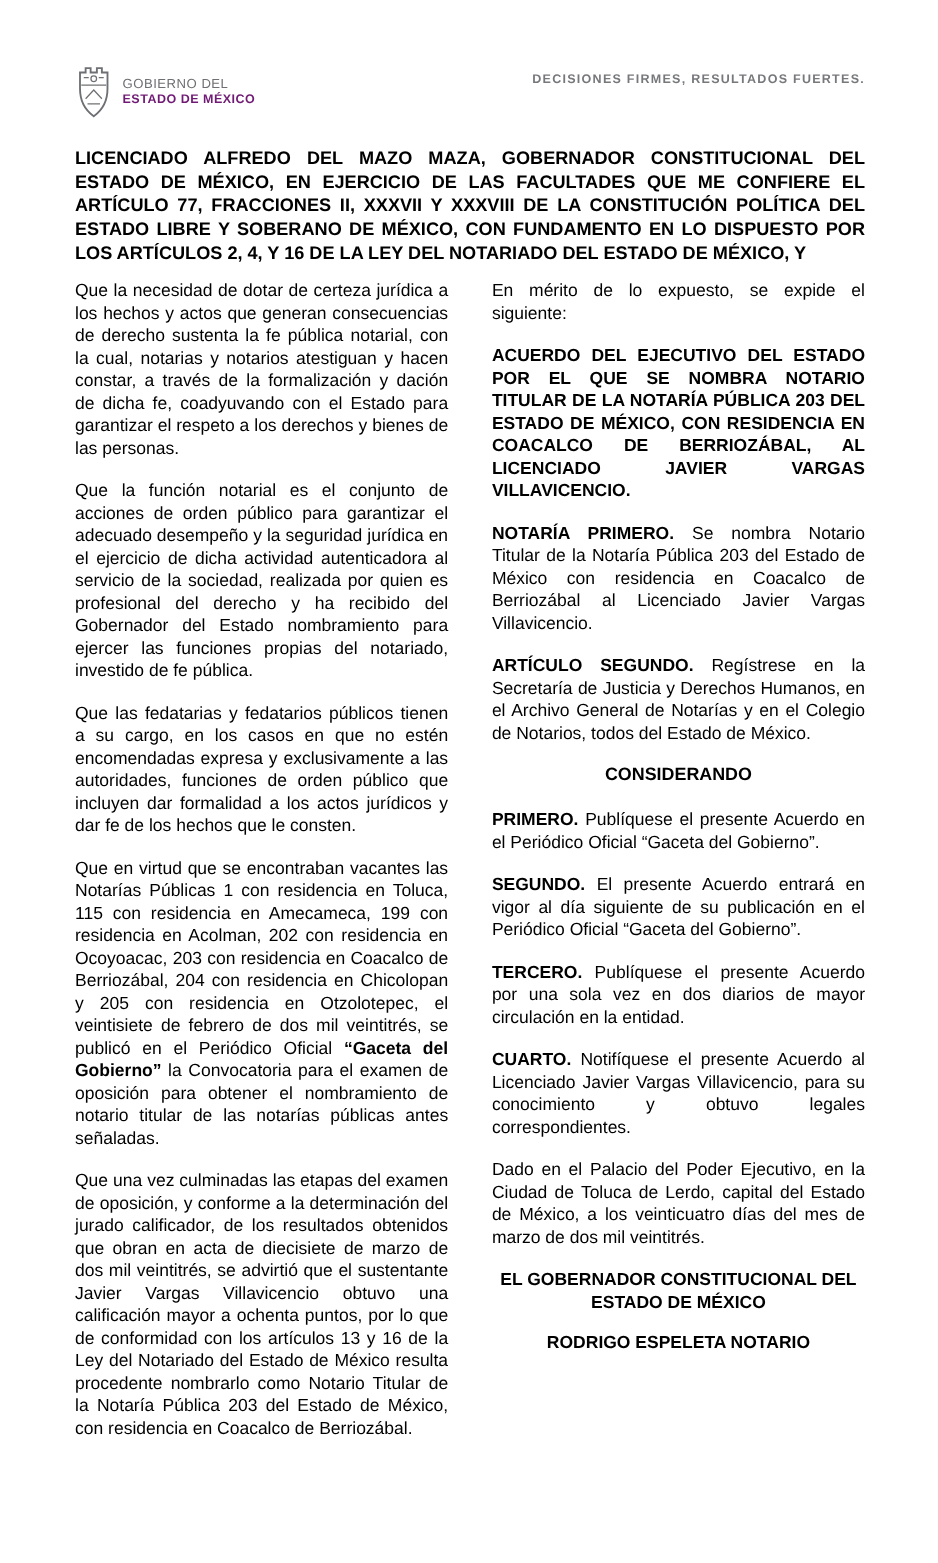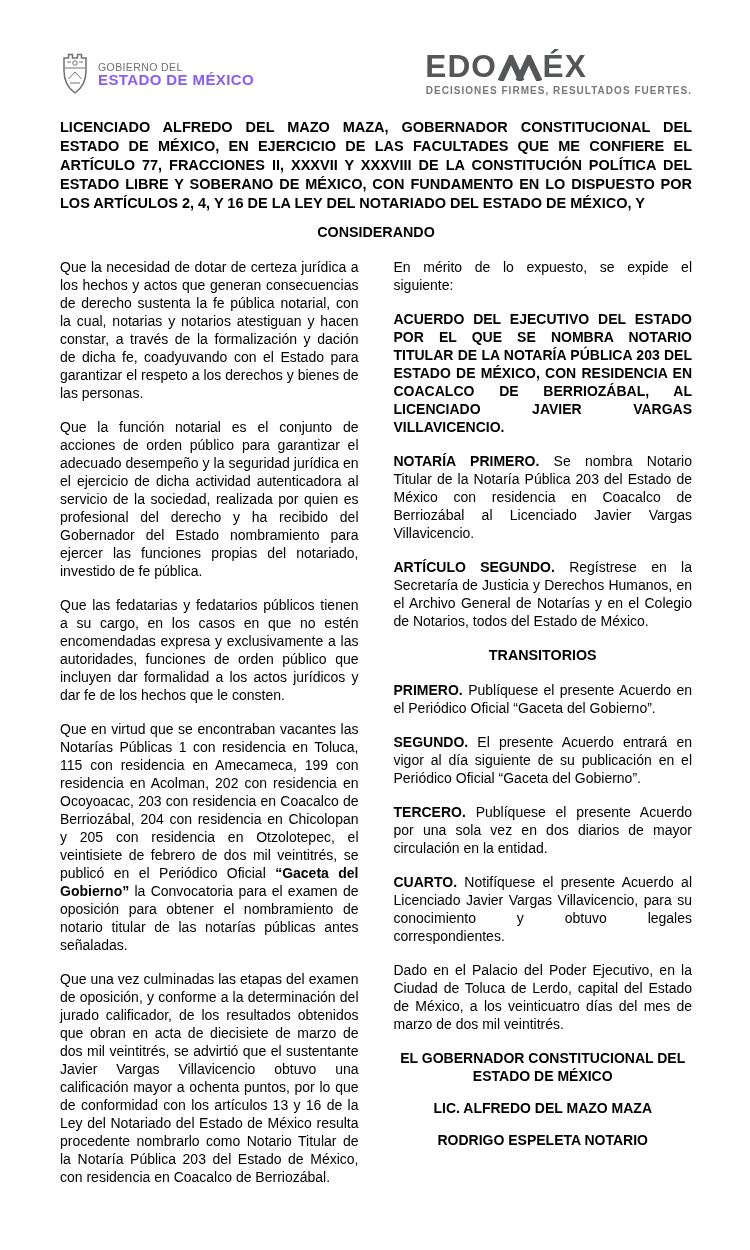--- a/index.html
+++ b/index.html
@@ -11,21 +11,21 @@
     overflow:hidden;
   }
   .page{box-sizing:border-box;width:750px;height:982px;padding:52px 58px 0 60px;background:#fff;}
 
   
   .hdr{display:flex;justify-content:space-between;align-items:flex-start;height:52px;margin-bottom:14px;}
   .hdr-left{display:flex;align-items:center;gap:8px;}
   .crest{width:30px;height:44px;flex:0 0 auto;}
   .gob-text{display:flex;flex-direction:column;justify-content:center;}
   .gob-line1{font-size:10.5px;color:#6e6f72;letter-spacing:.4px;line-height:12px;}
-  .gob-line2{font-size:15px;font-weight:bold;color:#8b5cf6;letter-spacing:.4px;line-height:14px;}
+  .gob-line2{font-size:10px;font-weight:bold;color:#701a75;letter-spacing:.4px;line-height:14px;}
   .hdr-right{margin-top:2px;}
   .wordmark{display:flex;align-items:flex-start;color:#55565a;font-weight:800;font-size:31px;line-height:26px;letter-spacing:1px;}
   .wordmark span{display:inline-block;transform:scaleX(1.02);}
   .peaks{width:46px;height:26px;margin:1px 0 0 1px;}
   .tagline{font-size:10px;font-weight:bold;color:#77787c;letter-spacing:1.02px;margin-top:4px;white-space:nowrap;}
 
   
   .preamble{font-size:14.5px;font-weight:bold;line-height:19px;text-align:justify;margin:14px 0 10px;}
   .center-head{font-size:14.3px;font-weight:bold;text-align:center;margin:0 0 17px;line-height:18px;}
   .cols{display:flex;gap:35px;}
@@ -52,61 +52,51 @@
         <line x1="14" y1="20" x2="22" y2="20" stroke-width="2"></line>
         <line x1="38" y1="20" x2="46" y2="20" stroke-width="2"></line>
       </svg>
       <div class="gob-text">
         <div class="gob-line1">GOBIERNO DEL</div>
         <div class="gob-line2">ESTADO DE MÉXICO</div>
       </div>
     </div>
 
     <div class="hdr-right">
-      <div class="wordmark">
-        <span>EDO</span>
-        <svg class="peaks" viewBox="0 0 52 32" fill="none" stroke="#55565a" stroke-width="7.5" stroke-linecap="butt">
-          <polyline points="2,32 15,4 28,32"></polyline>
-          <polyline points="24,32 37,4 50,32"></polyline>
-        </svg>
-        <span>ÉX</span>
-      </div>
       <div class="tagline">DECISIONES FIRMES, RESULTADOS FUERTES.</div>
     </div>
   </header>
 
   <p class="preamble">LICENCIADO ALFREDO DEL MAZO MAZA, GOBERNADOR CONSTITUCIONAL DEL ESTADO DE MÉXICO, EN EJERCICIO DE LAS FACULTADES QUE ME CONFIERE EL ARTÍCULO 77, FRACCIONES II, XXXVII Y XXXVIII DE LA CONSTITUCIÓN POLÍTICA DEL ESTADO LIBRE Y SOBERANO DE MÉXICO, CON FUNDAMENTO EN LO DISPUESTO POR LOS ARTÍCULOS 2, 4, Y 16 DE LA LEY DEL NOTARIADO DEL ESTADO DE MÉXICO, Y</p>
 
-  <h2 class="center-head">CONSIDERANDO</h2>
 
   <div class="cols">
 
     <div class="col">
       <p class="just">Que la necesidad de dotar de certeza jurídica a los hechos y actos que generan consecuencias de derecho sustenta la fe pública notarial, con la cual, notarias y notarios atestiguan y hacen constar, a través de la formalización y dación de dicha fe, coadyuvando con el Estado para garantizar el respeto a los derechos y bienes de las personas.</p>
       <p class="just">Que la función notarial es el conjunto de acciones de orden público para garantizar el adecuado desempeño y la seguridad jurídica en el ejercicio de dicha actividad autenticadora al servicio de la sociedad, realizada por quien es profesional del derecho y ha recibido del Gobernador del Estado nombramiento para ejercer las funciones propias del notariado, investido de fe pública.</p>
       <p class="just">Que las fedatarias y fedatarios públicos tienen a su cargo, en los casos en que no estén encomendadas expresa y exclusivamente a las autoridades, funciones de orden público que incluyen dar formalidad a los actos jurídicos y dar fe de los hechos que le consten.</p>
       <p class="just"><span>Que en virtud que se encontraban vacantes las Notarías Públicas 1 con residencia en Toluca, 115 con residencia en Amecameca, 199 con residencia en Acolman, 202 con residencia en Ocoyoacac, 203 con residencia en Coacalco de Berriozábal, 204 con residencia en Chicolopan y 205 con residencia en Otzolotepec, el veintisiete de febrero de dos mil veintitrés, se publicó en el Periódico Oficial </span><b>“Gaceta del Gobierno”</b><span> la Convocatoria para el examen de oposición para obtener el nombramiento de notario titular de las notarías públicas antes señaladas.</span></p>
       <p class="just">Que una vez culminadas las etapas del examen de oposición, y conforme a la determinación del jurado calificador, de los resultados obtenidos que obran en acta de diecisiete de marzo de dos mil veintitrés, se advirtió que el sustentante Javier Vargas Villavicencio obtuvo una calificación mayor a ochenta puntos, por lo que de conformidad con los artículos 13 y 16 de la Ley del Notariado del Estado de México resulta procedente nombrarlo como Notario Titular de la Notaría Pública 203 del Estado de México, con residencia en Coacalco de Berriozábal.</p>
     </div>
 
     <div class="col">
       <p class="just">En mérito de lo expuesto, se expide el siguiente:</p>
       <p class="just bold">ACUERDO DEL EJECUTIVO DEL ESTADO POR EL QUE SE NOMBRA NOTARIO TITULAR DE LA NOTARÍA PÚBLICA 203 DEL ESTADO DE MÉXICO, CON RESIDENCIA EN COACALCO DE BERRIOZÁBAL, AL LICENCIADO JAVIER VARGAS VILLAVICENCIO.</p>
 
       <p class="just"><b>NOTARÍA PRIMERO.</b> <span>Se nombra Notario Titular de la Notaría Pública 203 del Estado de México con residencia en Coacalco de Berriozábal al Licenciado Javier Vargas Villavicencio.</span></p>
       <p class="just"><b>ARTÍCULO SEGUNDO.</b> <span>Regístrese en la Secretaría de Justicia y Derechos Humanos, en el Archivo General de Notarías y en el Colegio de Notarios, todos del Estado de México.</span></p>
 
-      <h3 class="trans">TRANSITORIOS</h3>
+      <h3 class="trans">CONSIDERANDO</h3>
 
       <p class="just"><b>PRIMERO.</b> <span>Publíquese el presente Acuerdo en el Periódico Oficial “Gaceta del Gobierno”.</span></p>
       <p class="just"><b>SEGUNDO.</b> <span>El presente Acuerdo entrará en vigor al día siguiente de su publicación en el Periódico Oficial “Gaceta del Gobierno”.</span></p>
       <p class="just"><b>TERCERO.</b> <span>Publíquese el presente Acuerdo por una sola vez en dos diarios de mayor circulación en la entidad.</span></p>
       <p class="just"><b>CUARTO.</b> <span>Notifíquese el presente Acuerdo al Licenciado Javier Vargas Villavicencio, para su conocimiento y obtuvo legales correspondientes.</span></p>
 
       <p class="just">Dado en el Palacio del Poder Ejecutivo, en la Ciudad de Toluca de Lerdo, capital del Estado de México, a los veinticuatro días del mes de marzo de dos mil veintitrés.</p>
 
       <p class="sig">EL GOBERNADOR CONSTITUCIONAL DEL ESTADO DE MÉXICO</p>
-      <p class="sig">LIC. ALFREDO DEL MAZO MAZA</p>
       <p class="sig">RODRIGO ESPELETA NOTARIO</p>
     </div>
 
   </div>
 </div>
 
 </body></html>

